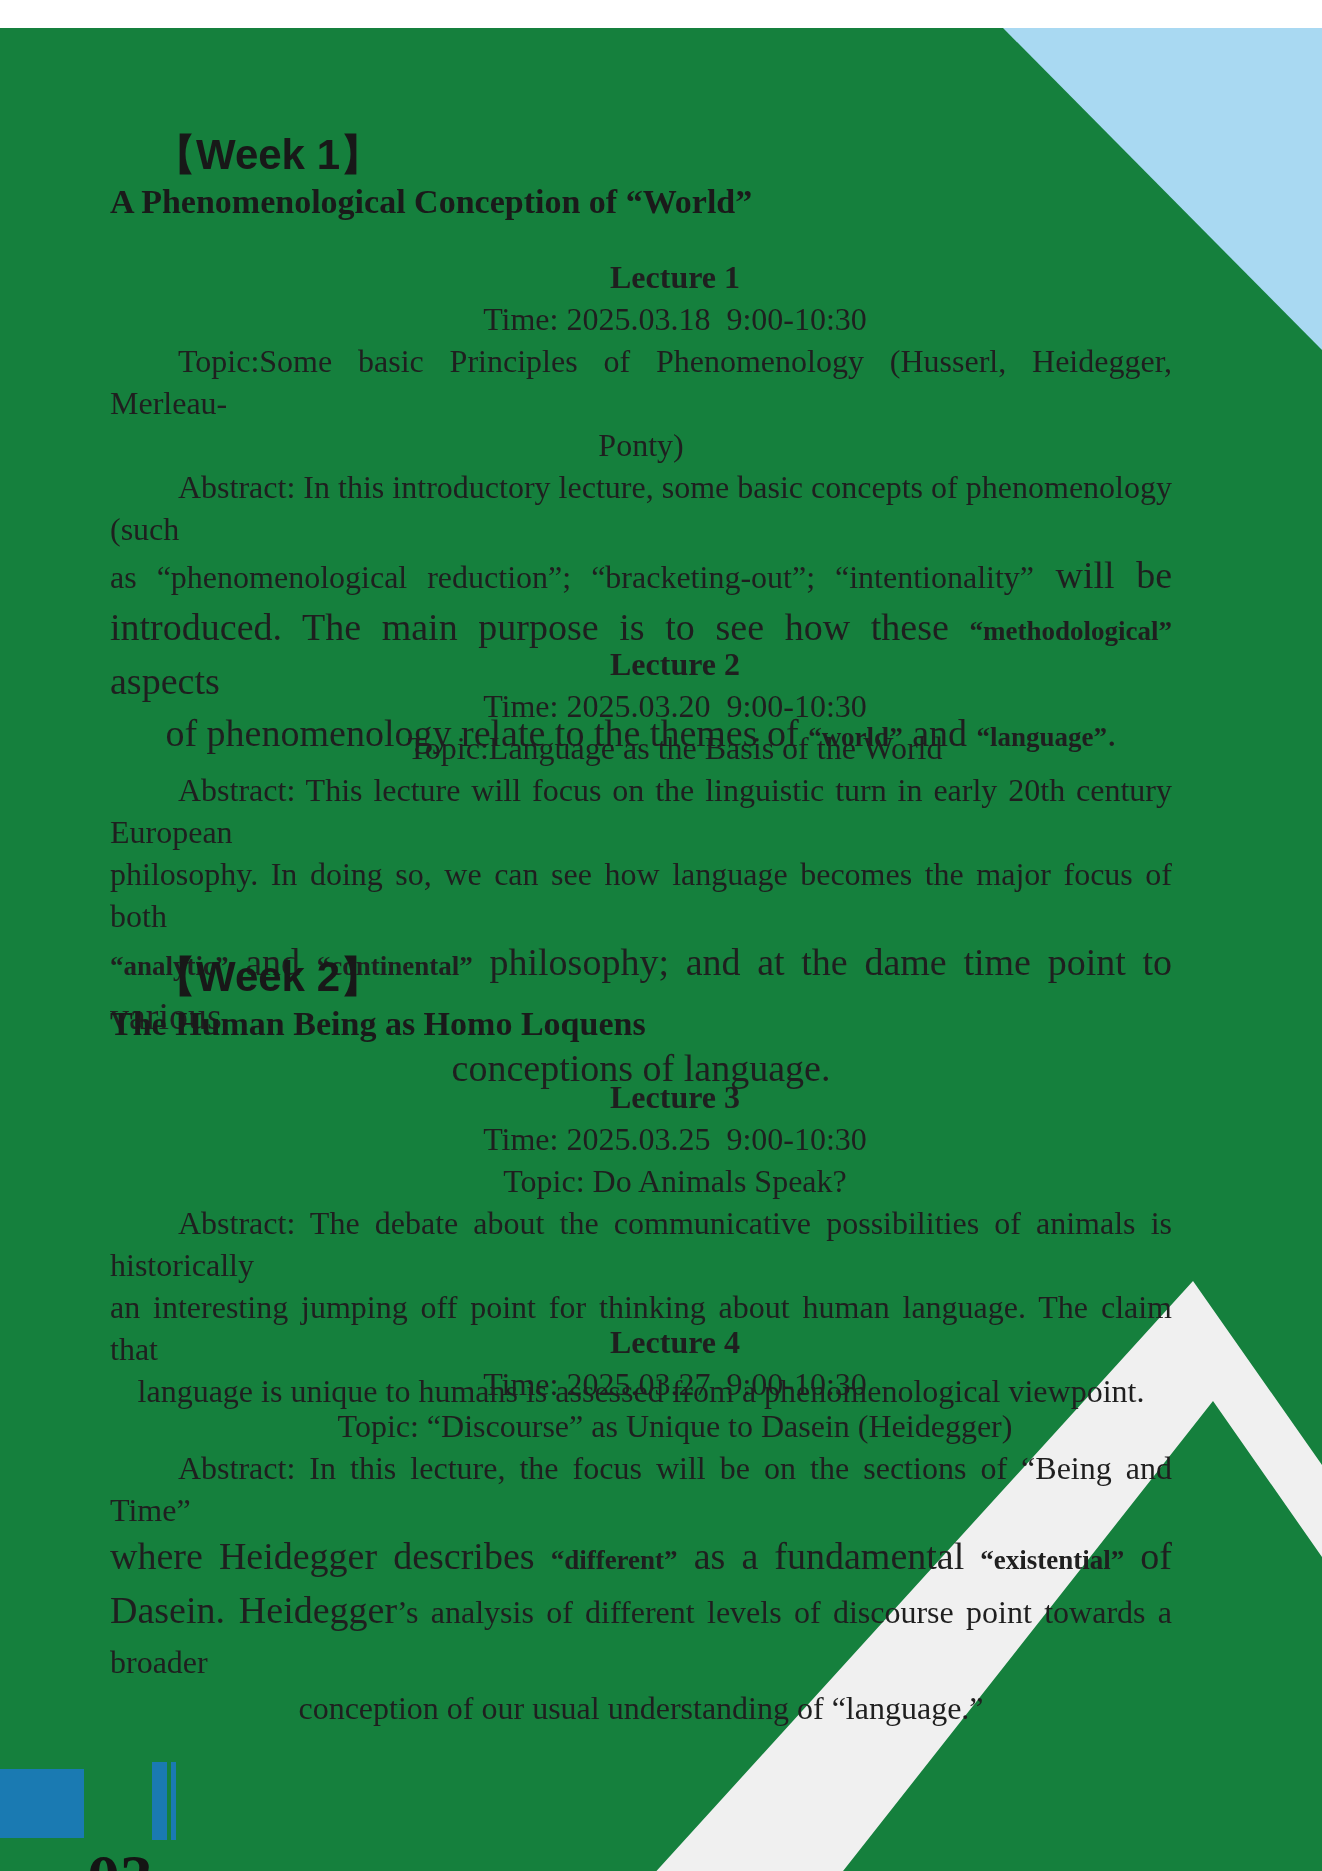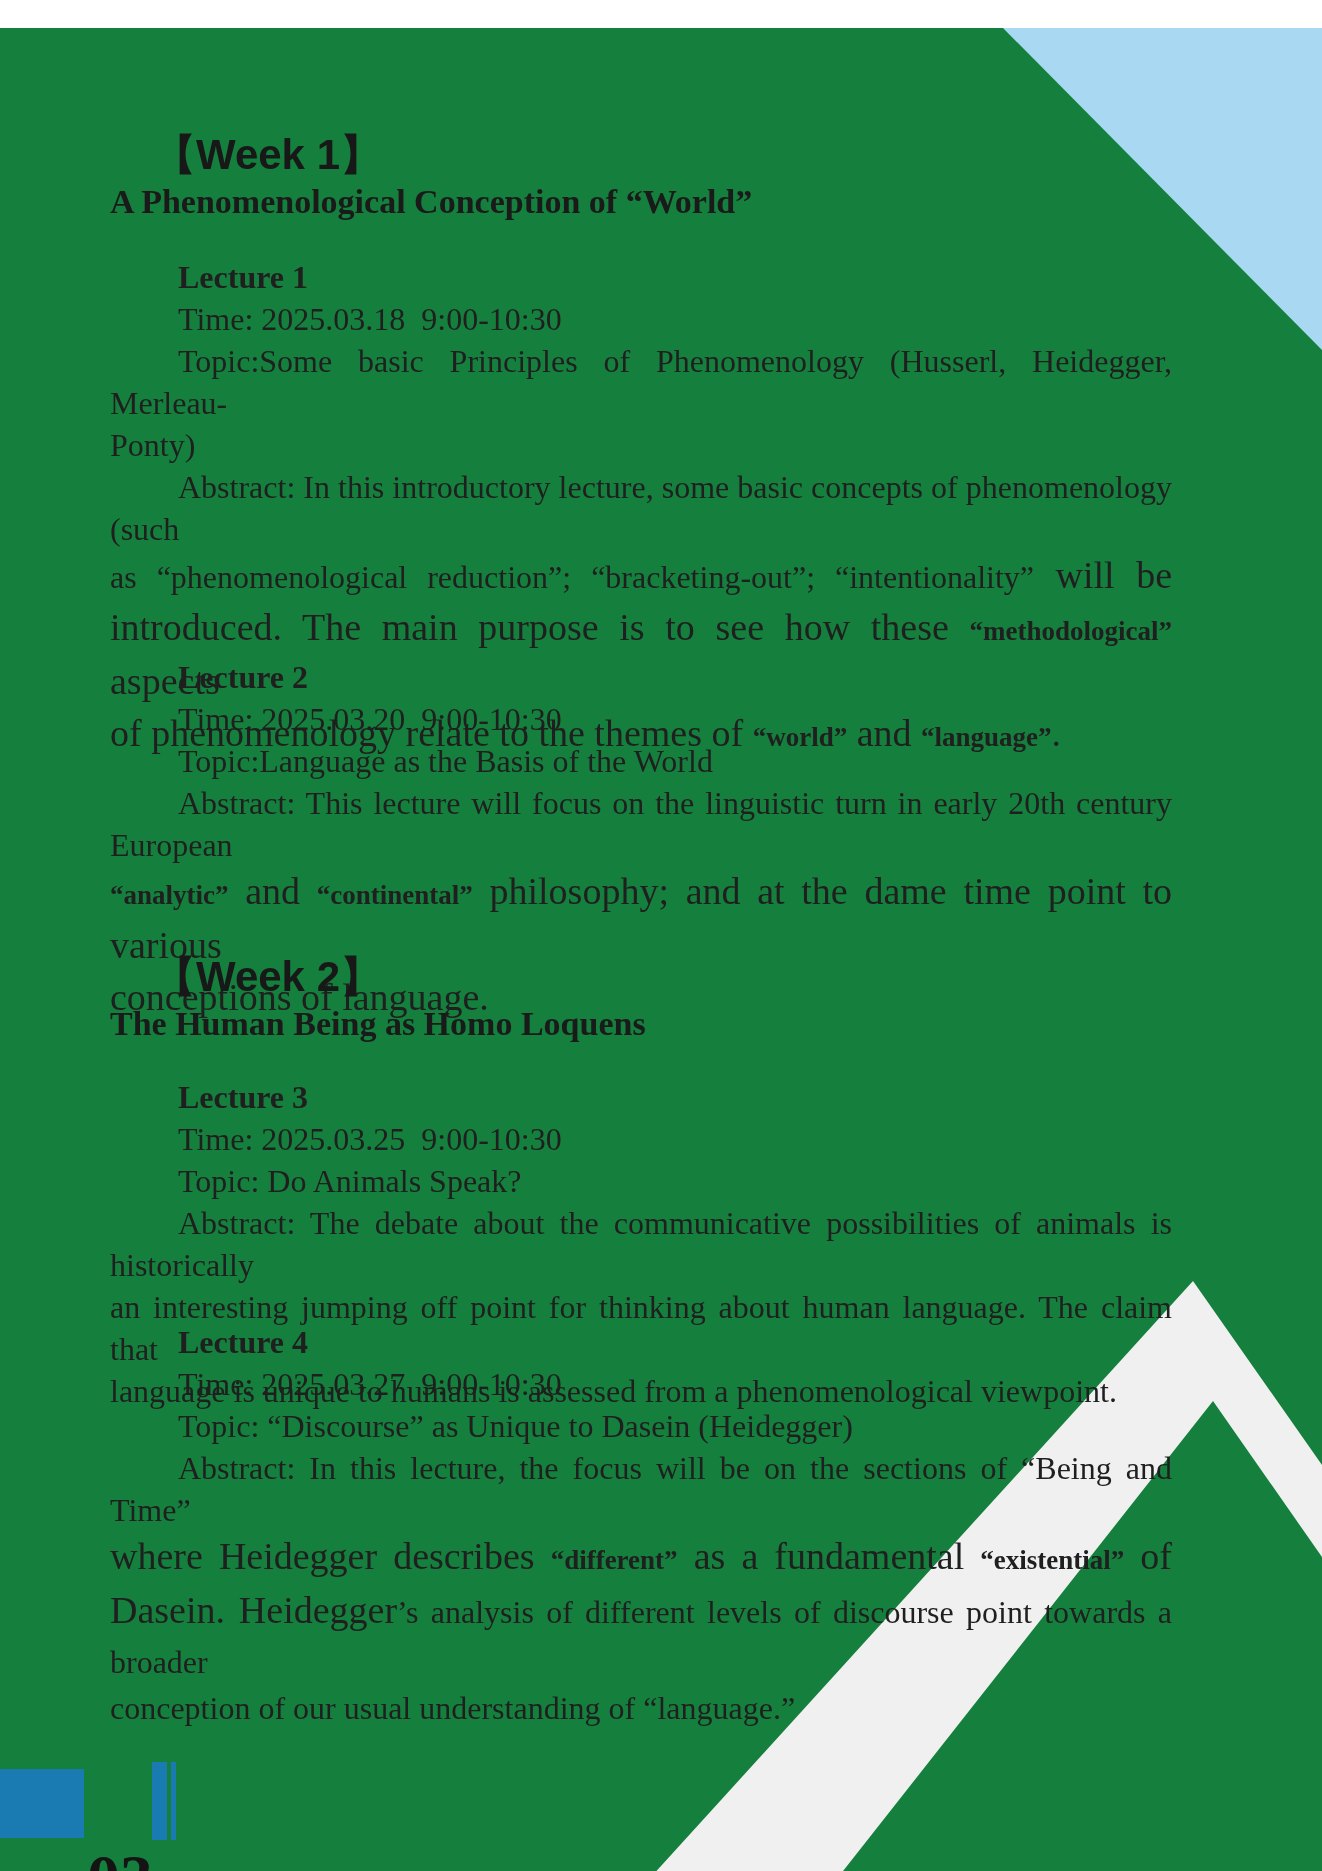--- a/index.html
+++ b/index.html
@@ -11,41 +11,42 @@
     font-family:"Liberation Serif","DejaVu Serif",serif;
     color:#1f1f1f;
     margin-top:28px;
   }
   .deco{position:absolute;left:0;top:0;z-index:0;}
   .content-block{
     position:absolute;left:110px;width:1062px;z-index:2;
   }
   .pw1{top:102px;}
   .pl1{top:228px;}
-  .pl2{top:628px;}
+  .pl2{top:615px;}
   .pw2{top:924px;}
   .pl3{top:1048px;}
   .pl4{top:1293px;}
 
   .wk{
     margin:0;
     font-family:"Liberation Sans","DejaVu Sans",sans-serif;
     font-weight:bold;font-size:42px;line-height:50px;
     color:#181818;
     padding-left:44px;
   }
   .sub{
     margin:0;
     font-family:"Liberation Serif","DejaVu Serif",serif;
     font-weight:bold;font-size:34px;line-height:44px;
     color:#1a1a1a;
   }
   .ln{
     font-size:32px;line-height:42px;
     white-space:pre-wrap;
+    text-align:center;
   }
   .ln.tall{line-height:50px;}
   .ln.ind{text-indent:68px;}
   .ln.j{
     text-align:justify;
     text-align-last:justify;
     -moz-text-align-last:justify;
     text-justify:inter-word;
   }
   .ln.lect{font-weight:bold;}
@@ -98,20 +99,21 @@
   </section>
 
   <section class="content-block pl2">
     <div class="ln ind lect">Lecture 2</div>
     <div class="ln ind">Time: 2025.03.20  9:00-10:30</div>
     <div>
         <div class="ln ind"><span>Topic:Language as the Basis of the World</span></div>
       </div>
     <div>
         <div class="ln j ind"><span>Abstract: This lecture will focus on the linguistic turn in early 20th century European</span></div>
+        <div class="ln j"><span>philosophy. In doing so, we can see how language becomes the major focus of both</span></div>
         <div class="ln j tall"><span class="sm">“analytic”</span><span class="b"> and </span><span class="sm">“continental”</span><span class="b"> philosophy; and at the dame time point to various</span></div>
         <div class="ln tall"><span class="b">conceptions of language.</span></div>
       </div>
   </section>
 
   <section class="content-block pw2">
     <h1 class="wk">【Week 2】</h1>
     <h2 class="sub">The Human Being as Homo Loquens</h2>
   </section>
 

